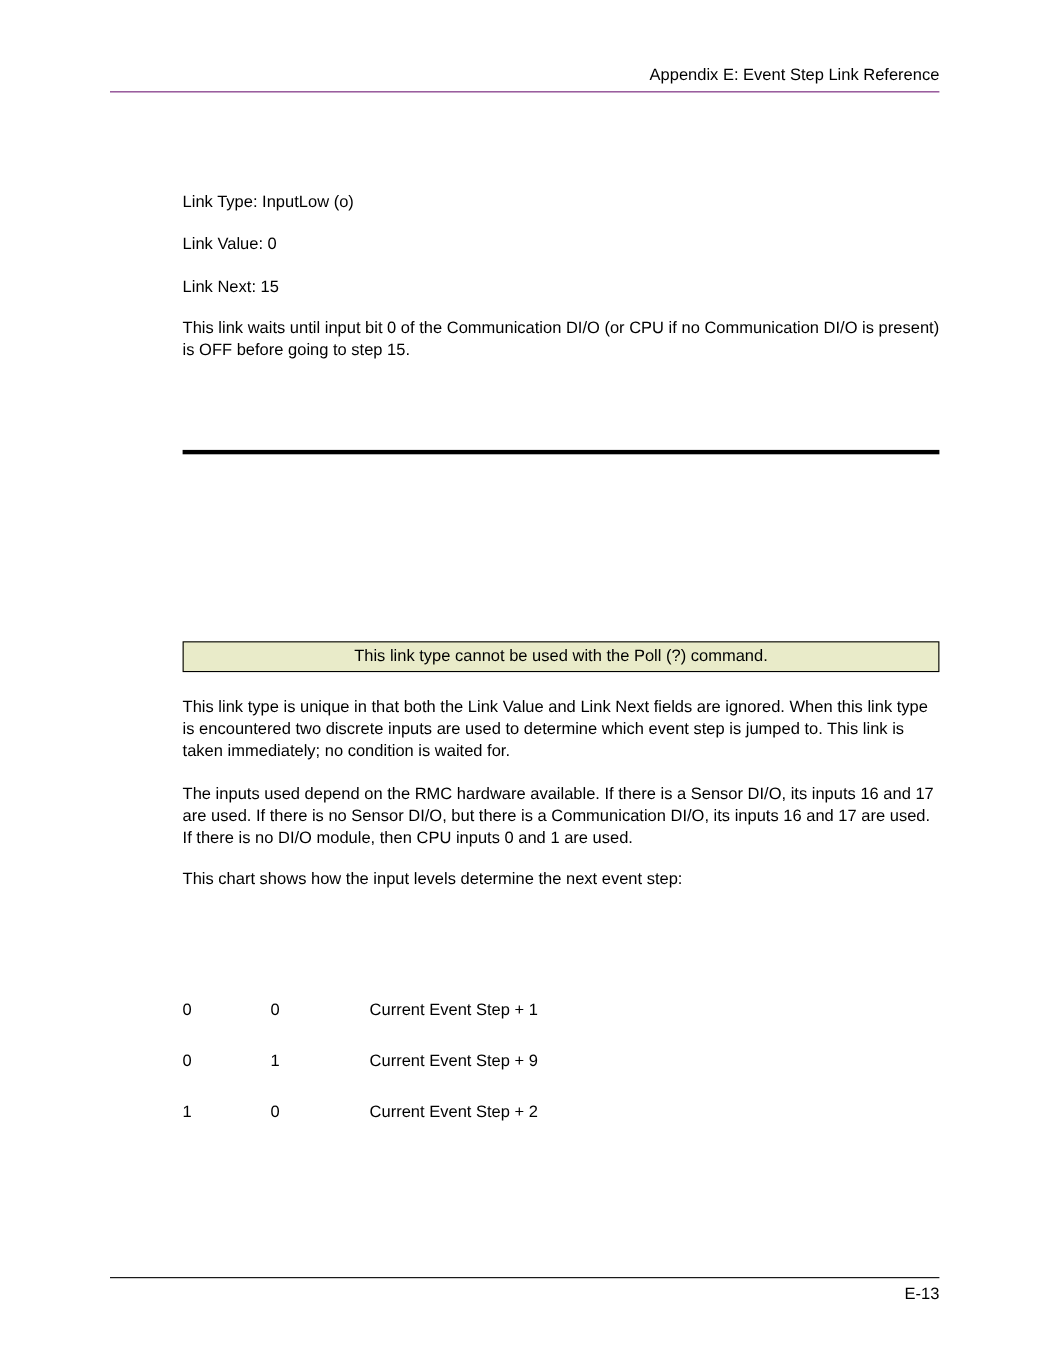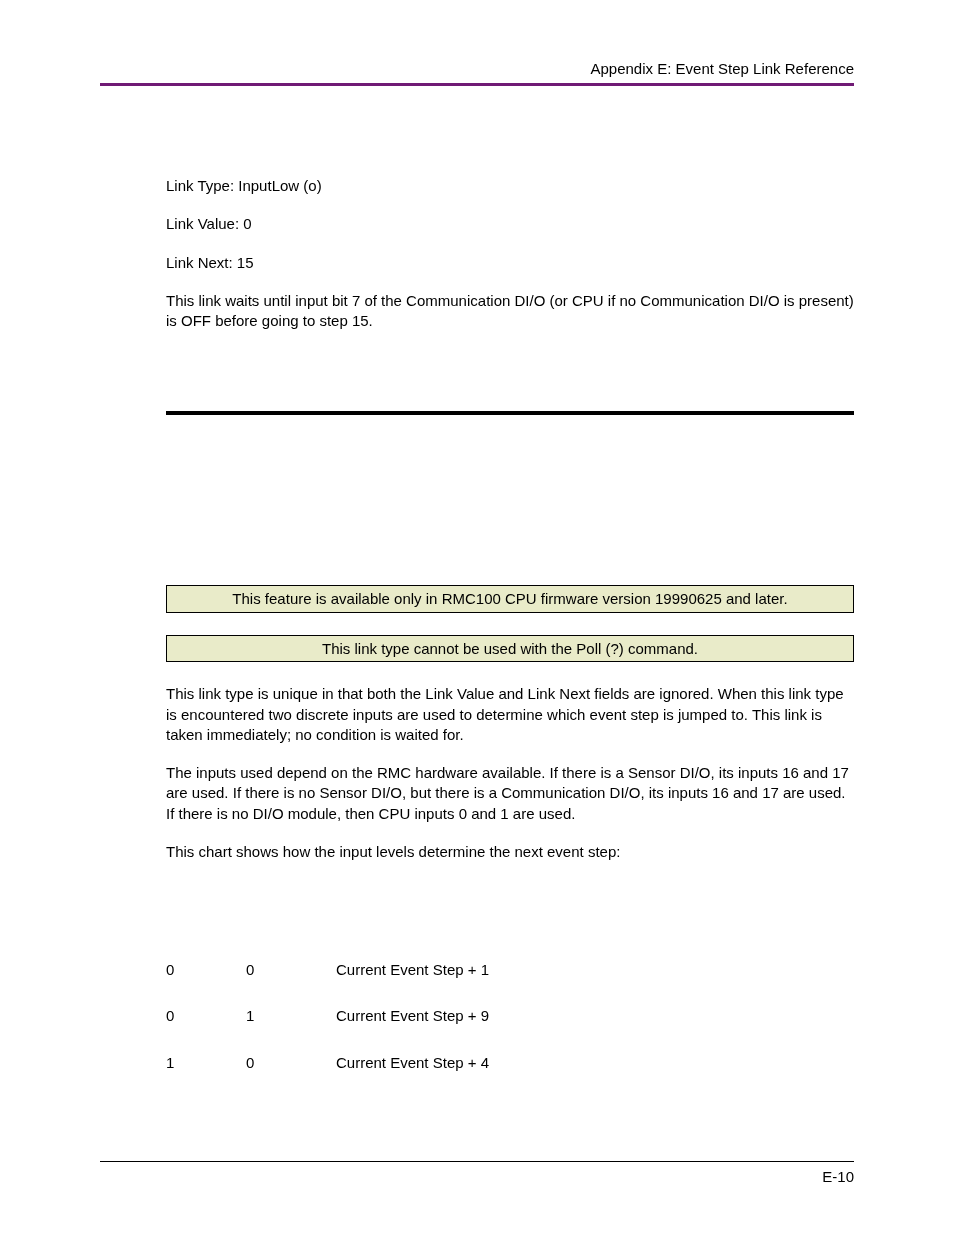--- a/index.html
+++ b/index.html
@@ -12,21 +12,21 @@
       position: relative;
       background: #fff;
     }
     .page {
       padding: 60px 100px 50px 100px;
       height: 100%;
       position: relative;
     }
     .header {
       text-align: right;
-      border-bottom: 3px solid #701a75;
+      border-bottom: 1px solid #701a75;
       padding-bottom: 6px;
       margin-bottom: 90px;
     }
     .content {
       padding-left: 66px;
     }
     .para {
       margin-bottom: 18px;
       line-height: 1.35;
     }
@@ -77,27 +77,24 @@
 
 <div class="page">
   <div class="header">
     <span>Appendix E:  Event Step Link Reference</span>
   </div>
 
   <div class="content">
     <div class="para">Link Type: InputLow (o)</div>
     <div class="para">Link Value: 0</div>
     <div class="para">Link Next: 15</div>
-    <div class="para">This link waits until input bit 7 of the Communication DI/O (or CPU if no Communication DI/O is present) is OFF before going to step 15.</div>
+    <div class="para">This link waits until input bit 0 of the Communication DI/O (or CPU if no Communication DI/O is present) is OFF before going to step 15.</div>
 
     <hr class="thick-rule">
 
-    <div class="note-box">
-      <span>This feature is available only in RMC100 CPU firmware version 19990625 and later.</span>
-    </div>
     <div class="note-box">
       <span>This link type cannot be used with the Poll (?) command.</span>
     </div>
 
     <div class="para" style="">This link type is unique in that both the Link Value and Link Next fields are ignored. When this link type is encountered two discrete inputs are used to determine which event step is jumped to. This link is taken immediately; no condition is waited for.</div>
     <div class="para">The inputs used depend on the RMC hardware available. If there is a Sensor DI/O, its inputs 16 and 17 are used. If there is no Sensor DI/O, but there is a Communication DI/O, its inputs 16 and 17 are used. If there is no DI/O module, then CPU inputs 0 and 1 are used.</div>
     <div class="chart-intro">This chart shows how the input levels determine the next event step:</div>
 
     <table class="chart-table">
       <tbody>
@@ -107,22 +104,22 @@
         <td class="col-c">Current Event Step + 1</td>
       </tr>
       <tr>
         <td class="col-a">0</td>
         <td class="col-b">1</td>
         <td class="col-c">Current Event Step + 9</td>
       </tr>
       <tr>
         <td class="col-a">1</td>
         <td class="col-b">0</td>
-        <td class="col-c">Current Event Step + 4</td>
+        <td class="col-c">Current Event Step + 2</td>
       </tr>
     </tbody>
       </table>
   </div>
 
   <div class="footer">
-    <span>E-10</span>
+    <span>E-13</span>
   </div>
 </div>
 
 </body></html>

